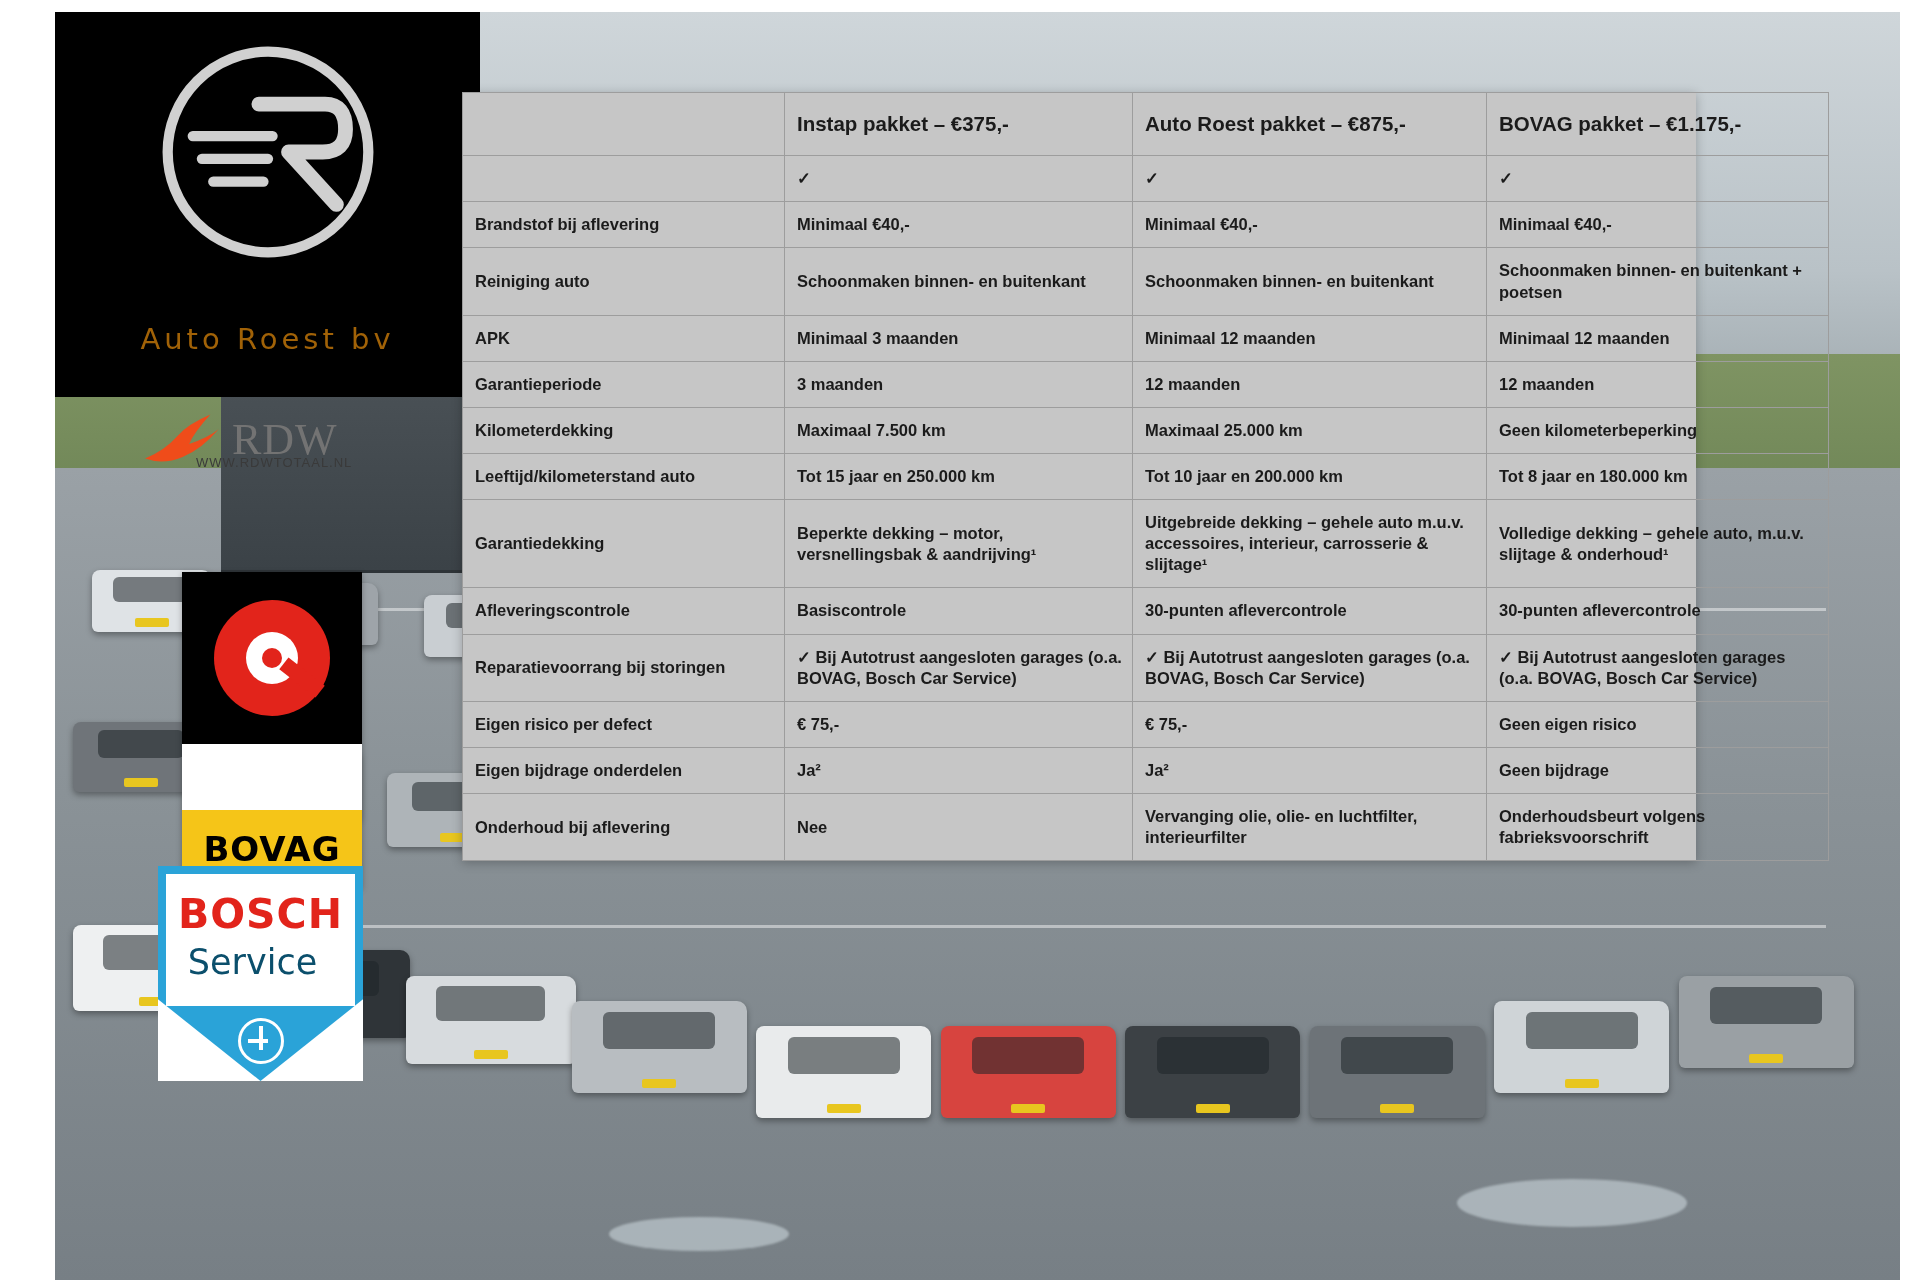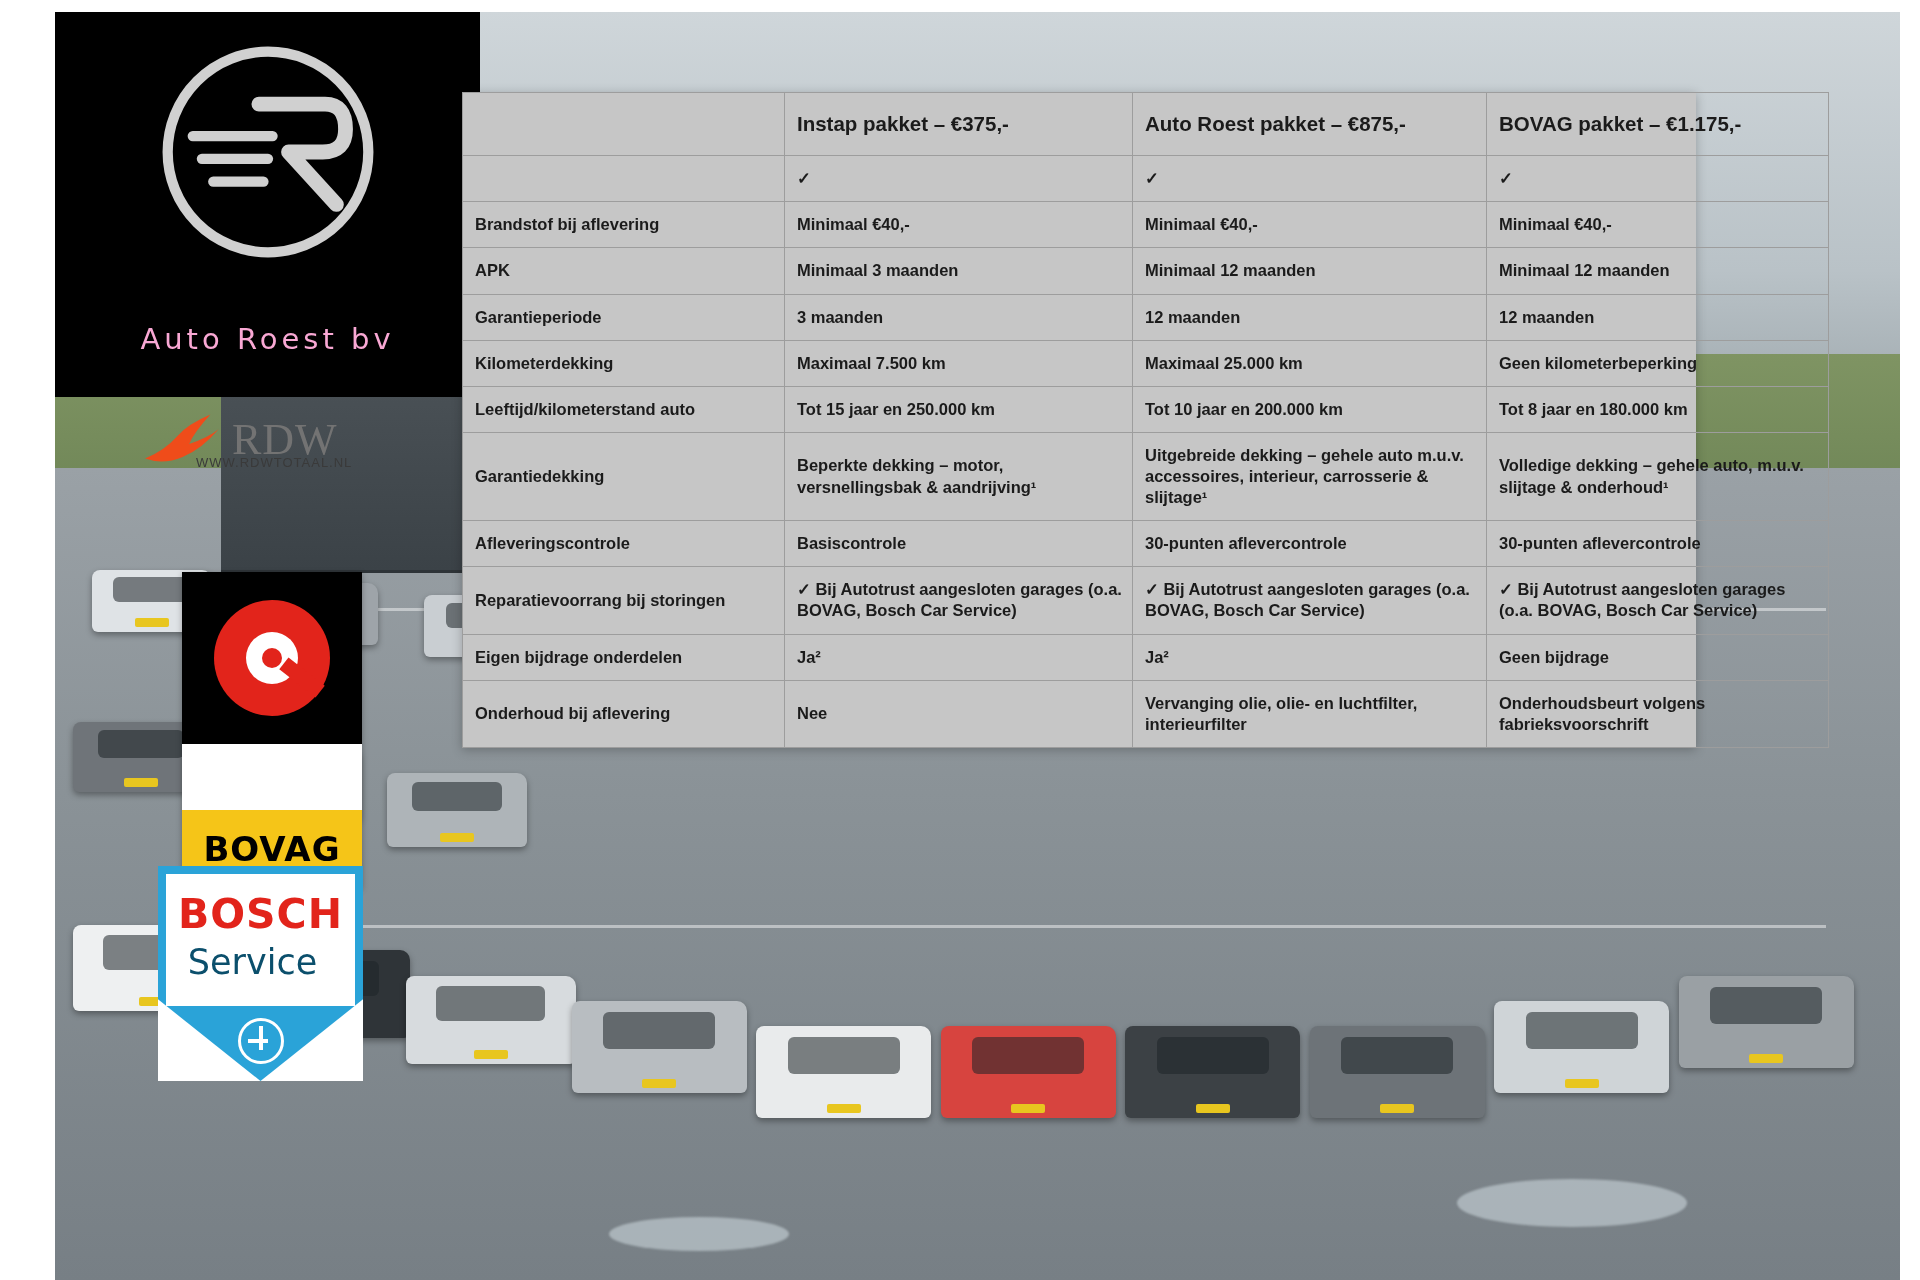--- a/index.html
+++ b/index.html
@@ -106,21 +106,21 @@
     top: 26px;
     transform: translateX(-50%);
     width: 228px;
     height: 228px;
   }
   .logo-text {
     position: absolute;
     left: 0; right: 0;
     top: 310px;
     text-align: center;
-    color: #f9a8d4;
+    color: #a16207;
     font-size: 29px;
     letter-spacing: 4px;
     font-family: "DejaVu Sans", sans-serif;
   }
 
   
   .rdw-badge {
     position: absolute;
     left: 140px;
     top: 408px;
@@ -438,20 +438,26 @@
           <td>✓</td>
         </tr>
 
         <tr>
           <td>Brandstof bij aflevering</td>
           <td>Minimaal €40,-</td>
           <td>Minimaal €40,-</td>
           <td>Minimaal €40,-</td>
         </tr>
         <tr>
+          <td>Reiniging auto</td>
+          <td>Schoonmaken binnen- en buitenkant</td>
+          <td>Schoonmaken binnen- en buitenkant</td>
+          <td>Schoonmaken binnen- en buitenkant + poetsen</td>
+        </tr>
+        <tr>
           <td>APK</td>
           <td>Minimaal 3 maanden</td>
           <td>Minimaal 12 maanden</td>
           <td>Minimaal 12 maanden</td>
         </tr>
         <tr>
           <td>Garantieperiode</td>
           <td>3 maanden</td>
           <td>12 maanden</td>
           <td>12 maanden</td>
@@ -480,20 +486,26 @@
           <td>30-punten aflevercontrole</td>
           <td>30-punten aflevercontrole</td>
         </tr>
         <tr>
           <td>Reparatievoorrang bij storingen</td>
           <td>✓ Bij Autotrust aangesloten garages (o.a. BOVAG, Bosch Car Service)</td>
           <td>✓ Bij Autotrust aangesloten garages (o.a. BOVAG, Bosch Car Service)</td>
           <td>✓ Bij Autotrust aangesloten garages (o.a. BOVAG, Bosch Car Service)</td>
         </tr>
         <tr>
+          <td>Eigen risico per defect</td>
+          <td>€ 75,-</td>
+          <td>€ 75,-</td>
+          <td>Geen eigen risico</td>
+        </tr>
+        <tr>
           <td>Eigen bijdrage onderdelen</td>
           <td>Ja²</td>
           <td>Ja²</td>
           <td>Geen bijdrage</td>
         </tr>
         <tr>
           <td>Onderhoud bij aflevering</td>
           <td>Nee</td>
           <td>Vervanging olie, olie- en luchtfilter, interieurfilter</td>
           <td>Onderhoudsbeurt volgens fabrieksvoorschrift</td>

